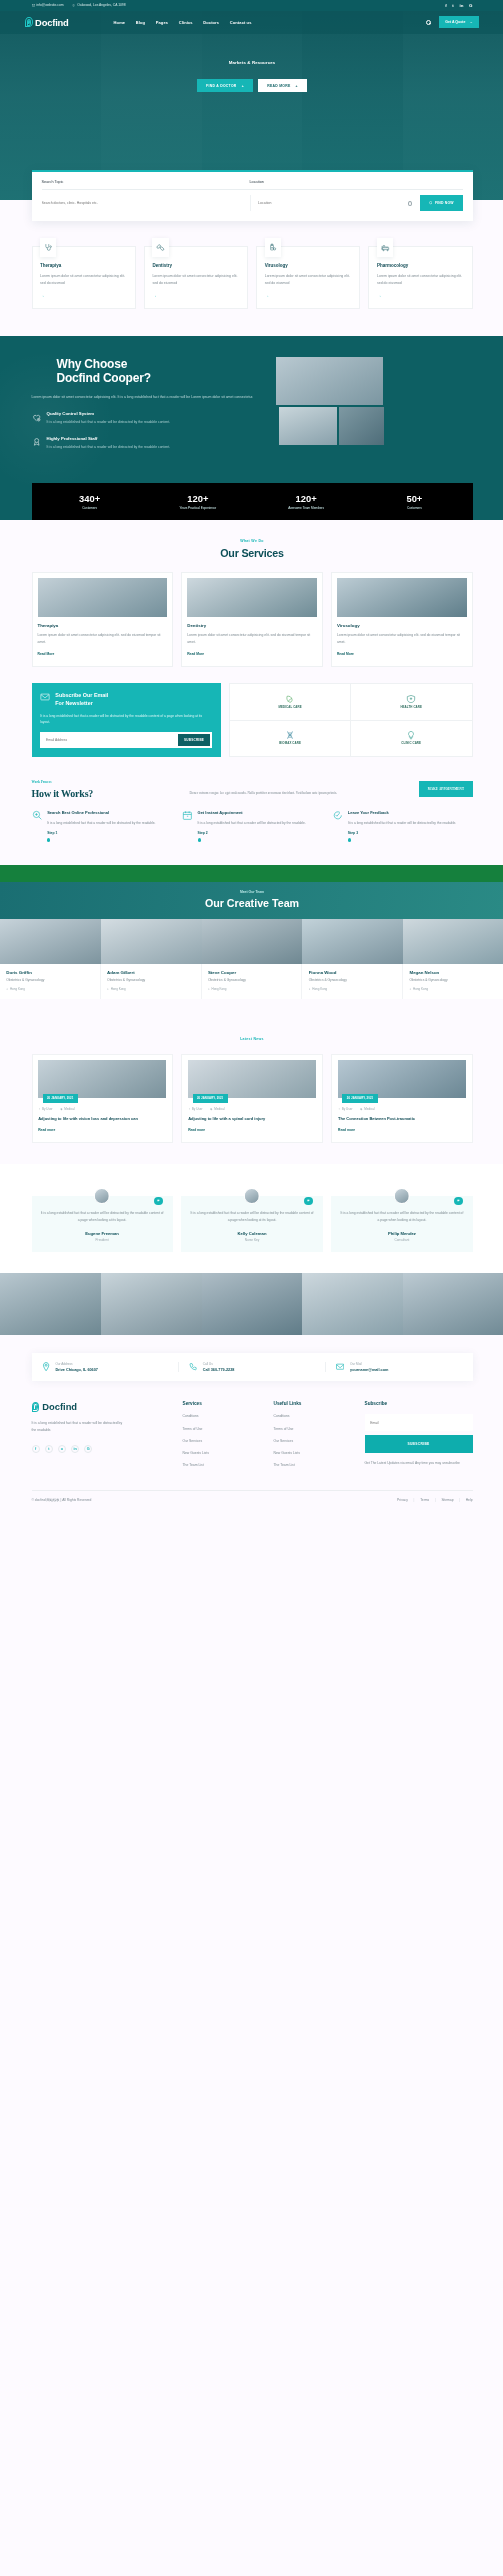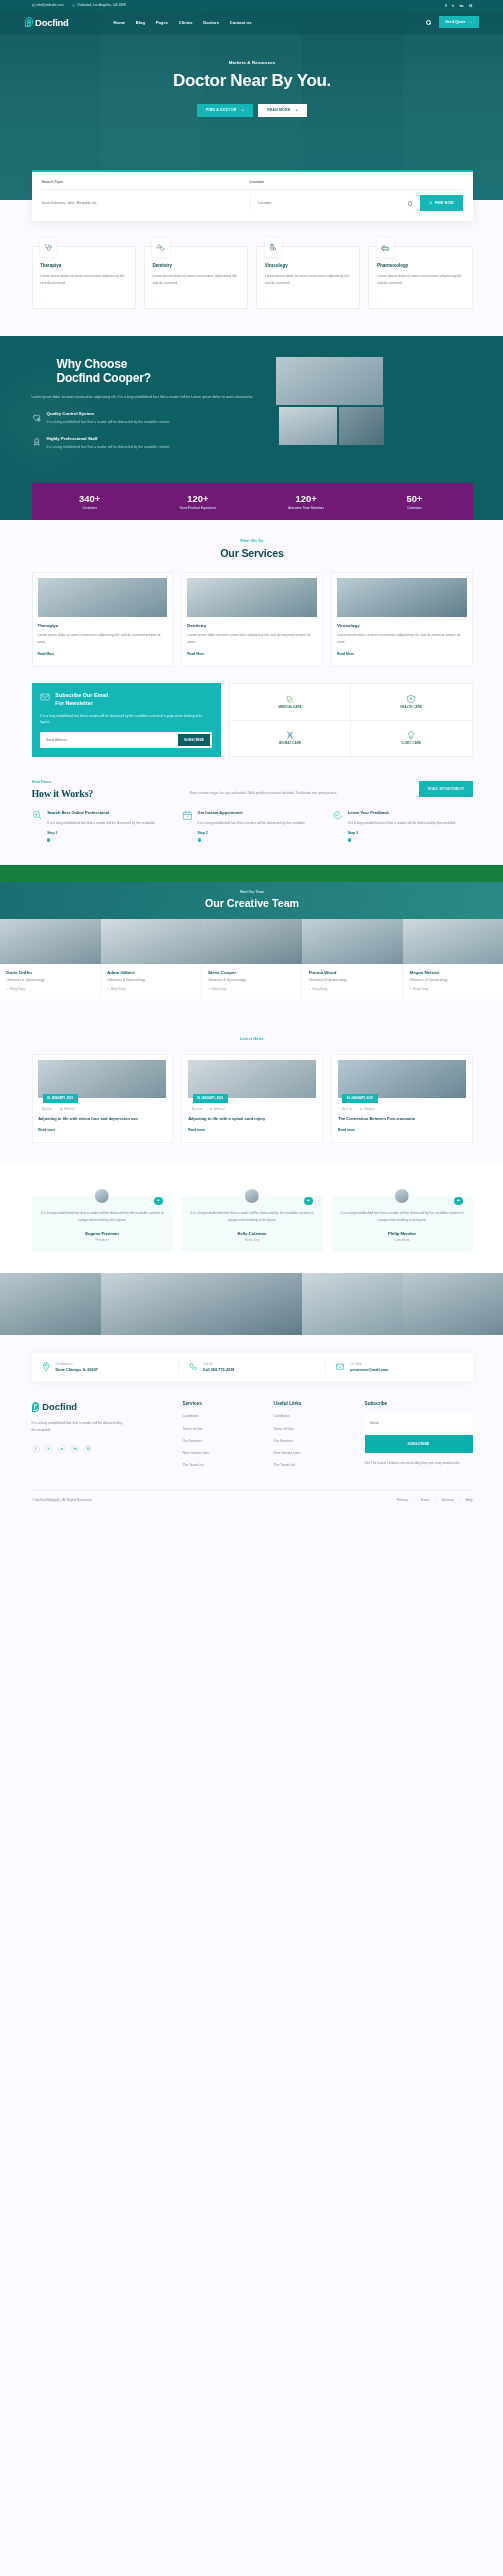--- a/index.html
+++ b/index.html
@@ -114,21 +114,21 @@
   .why-feat-ico svg { width:9.4px; height:9.4px; }
   .why-feat-title { color:#fff; font-size:4.3px; font-weight:bold; }
   .why-feat-text { color:#aacfd0; font-size:3.4px; line-height:2; margin-top:3.1px; }
   .why-right { flex:1; position:relative; height:113px; }
   .wr-img { position:absolute; background:#9fb3bb; }
   .wr1 { left:6.3px; top:0; width:107px; height:48px; background:linear-gradient(150deg,#b9c9d1,#7b96a1);}
   .wr2 { left:8.8px; top:50px; width:58px; height:38px; background:linear-gradient(160deg,#c9d6db,#88a0ab);}
   .wr3 { left:69px; top:50px; width:45px; height:38px; background:linear-gradient(140deg,#7e99a3,#4e6d79);}
 
   .stats {
-    background:#701a75; margin:12.6px 0 0; padding:10px 4px 10px; display:flex; position:relative; z-index:3;
+    background:#000000; margin:12.6px 0 0; padding:10px 4px 10px; display:flex; position:relative; z-index:3;
   }
   .stat { flex:1; text-align:center; }
   .stat-num { color:#fff; font-size:9.4px; font-weight:bold; }
   .stat-lab { color:#d6f6f6; font-size:3.1px; margin-top:2.5px; }
 
   
   .sec-head { text-align:center; padding-top:19px; }
   .sec-kicker { color:#16b6b6; font-size:3.5px; font-weight:bold; letter-spacing:0.3px; }
   .sec-title { color:#0d4f58; font-size:10.7px; font-weight:bold; margin-top:4.4px; letter-spacing:-0.2px; }
 
@@ -319,21 +319,20 @@
         <div class="quote-btn">
           <span>Get A Quote</span>
           <span>→</span>
         </div>
       </div>
     </div>
 
     <div class="hero-body">
       <div class="hero-kicker">Markets &amp; Resources</div>
       <div class="hero-title">
-        <div>Doctor Near By You.</div>
       </div>
       <div class="hero-btns">
         <div class="btn-primary">
           <span>FIND A DOCTOR</span>
           <span>+</span>
         </div>
         <div class="btn-white">
           <span>READ MORE</span>
           <span>+</span>
         </div>

